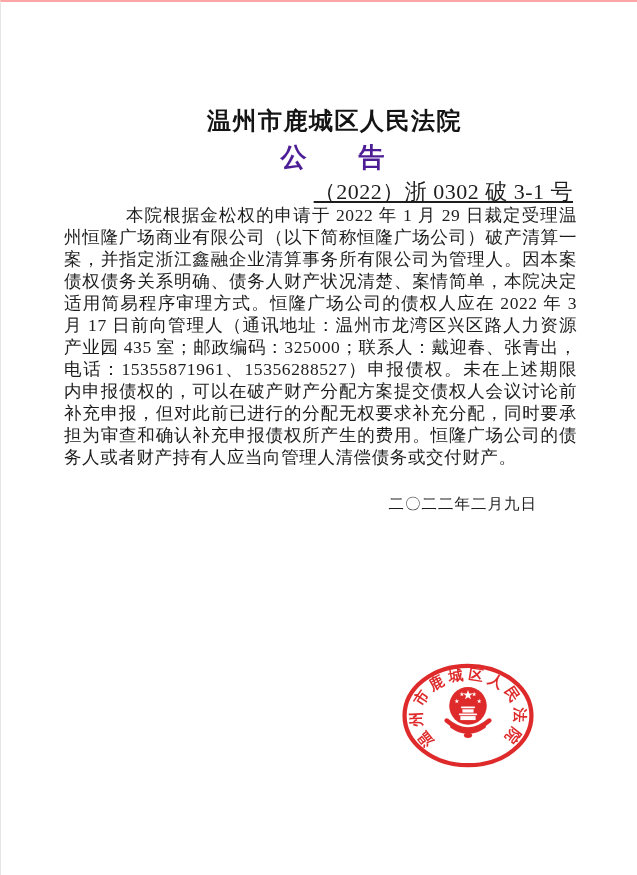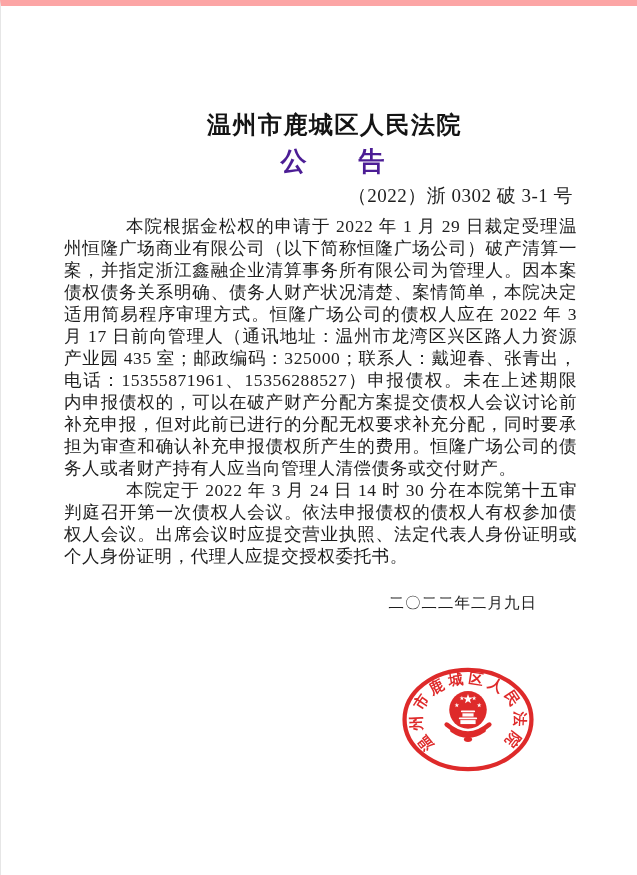--- a/index.html
+++ b/index.html
@@ -3,38 +3,38 @@
 <meta charset="utf-8">
 <style>
   html,body{margin:0;padding:0;background:#ffffff;}
   body{
     width:637px;height:875px;overflow:hidden;
     font-family:"Liberation Serif","DejaVu Serif",serif;
   }
   .page{
     position:relative;width:637px;height:875px;box-sizing:border-box;
     background:#ffffff;
-    border-top:6px solid #fca5a5;border-left:1px solid #e6e6e6;
+    border-top:2px solid #fca5a5;border-left:1px solid #e6e6e6;
     padding:105px 60px 0 63px;
   }
   .court-name{
     margin:0;text-align:center;font-size:24px;line-height:28px;
     font-weight:bold;color:#141414;letter-spacing:1.5px;
     transform:translateX(14px);
   }
   .doc-type{
     margin-top:8px;text-align:center;font-size:26px;line-height:30px;
     font-weight:bold;color:#4c1d95;transform:translateX(12px);
   }
   .case-number{
-    margin-top:9px;text-align:right;font-size:19px;line-height:20px;
-    color:#1d1d1d;padding-right:4px;letter-spacing:0.5px;
+    margin-top:9px;text-align:right;font-size:22px;line-height:20px;
+    color:#1d1d1d;padding-right:4px;letter-spacing:0.5px;text-decoration:underline;
   }
   .body-text{
-    margin-top:9px;color:#1d1d1d;font-size:17.5px;line-height:22px;
+    margin-top:2px;color:#1d1d1d;font-size:17.5px;line-height:22px;
     text-align:justify;letter-spacing:0.6px;
   }
   .body-text p{margin:0;text-indent:62px;}
   .date-line{
     margin-top:26px;text-align:right;padding-right:40px;
     font-size:15.5px;line-height:19px;color:#1d1d1d;letter-spacing:1px;
   }
   .seal{
     position:absolute;left:400px;top:660px;width:134px;height:107px;
     mix-blend-mode:multiply;opacity:0.95;pointer-events:none;
@@ -51,21 +51,20 @@
 <div class="page">
 
   <h1 class="court-name">温州市鹿城区人民法院</h1>
 
   <div class="doc-type">公　　告</div>
 
   <div class="case-number">（2022）浙 0302 破 3-1 号</div>
 
   <div class="body-text">
     <p>本院根据金松权的申请于 2022 年 1 月 29 日裁定受理温州恒隆广场商业有限公司（以下简称恒隆广场公司）破产清算一案，并指定浙江鑫融企业清算事务所有限公司为管理人。因本案债权债务关系明确、债务人财产状况清楚、案情简单，本院决定适用简易程序审理方式。恒隆广场公司的债权人应在 2022 年 3 月 17 日前向管理人（通讯地址：温州市龙湾区兴区路人力资源产业园 435 室；邮政编码：325000；联系人：戴迎春、张青出，电话：15355871961、15356288527）申报债权。未在上述期限内申报债权的，可以在破产财产分配方案提交债权人会议讨论前补充申报，但对此前已进行的分配无权要求补充分配，同时要承担为审查和确认补充申报债权所产生的费用。恒隆广场公司的债务人或者财产持有人应当向管理人清偿债务或交付财产。</p>
-    <p>本院定于 2022 年 3 月 24 日 14 时 30 分在本院第十五审判庭召开第一次债权人会议。依法申报债权的债权人有权参加债权人会议。出席会议时应提交营业执照、法定代表人身份证明或个人身份证明，代理人应提交授权委托书。</p>
   </div>
 
   <div class="date-line">二〇二二年二月九日</div>
 
   <div class="seal">
     <svg viewBox="0 0 132 104" xmlns="http://www.w3.org/2000/svg">
       <defs>
         <path id="star" d="M0,-5 L1.18,-1.62 L4.76,-1.55 L1.9,0.62 L2.94,4.05 L0,2 L-2.94,4.05 L-1.9,0.62 L-4.76,-1.55 L-1.18,-1.62 Z"></path>
         <path id="sealTextArc" d="M30.8,74.8 A46,35.5 0 1 1 101.2,74.8" fill="none"></path>
       </defs>

